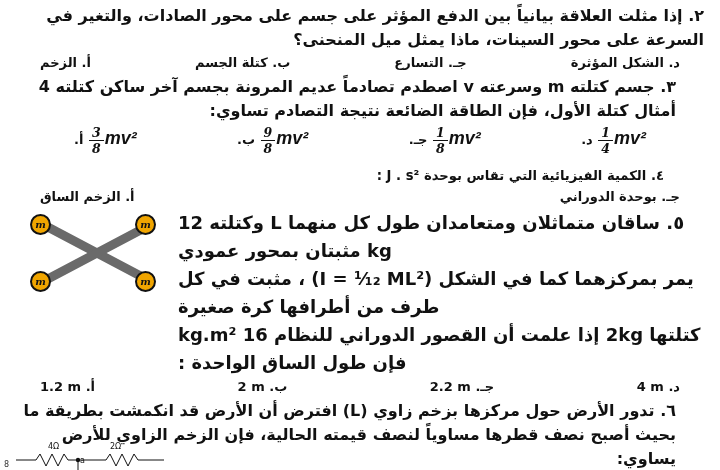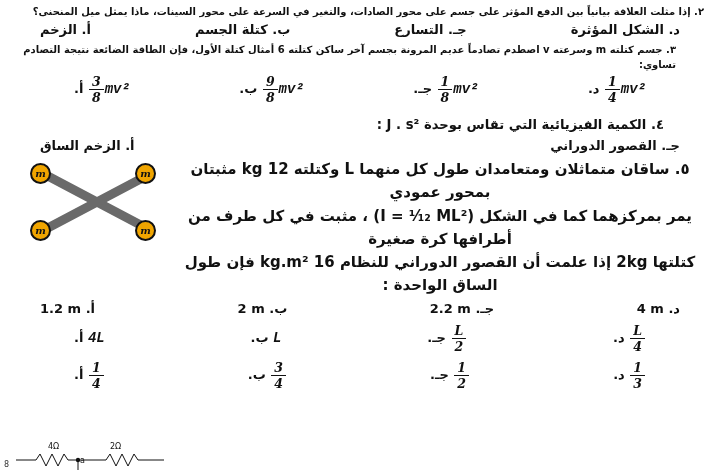--- a/index.html
+++ b/index.html
@@ -19,21 +19,21 @@
     position: relative;
     width: 720px;
     height: 470px;
     padding: 4px 14px 0 14px;
     box-sizing: border-box;
   }
   .q {
     margin-bottom: 2px;
   }
   .q-stem {
-    font-size: 10px;
+    font-size: 16px;
     font-weight: bold;
     line-height: 1.5;
     text-align: right;
     padding-right: 2px;
   }
   .q-stem.indent {
     padding-right: 30px;
   }
   .q-stem2 {
     font-size: 13.2px;
@@ -72,23 +72,23 @@
   .frac .num {
     display: block;
     padding: 0 3px 1px 3px;
     border-bottom: 1.3px solid #111;
   }
   .frac .den {
     display: block;
     padding: 1px 3px 0 3px;
   }
   .mathitalic {
-    font-family: Liberation Mono, monospace;
+    font-family: Liberation Sans, sans-serif;
     font-style: italic;
-    font-size: 14px;
+    font-size: 18px;
   }
   .inline-math {
     direction: ltr;
     display: inline-block;
     unicode-bidi: isolate;
   }
   .opt-lbl {
     font-weight: bold;
     font-size: 13px;
   }
@@ -118,24 +118,24 @@
     font-style: italic;
     font-weight: bold;
     text-align: center;
     line-height: 17px;
     font-family: "DejaVu Serif", "Liberation Serif", serif;
   }
   .q5block {
     min-height: 92px;
   }
   .q5text {
-    font-size: 15px;
+    font-size: 18px;
     font-weight: bold;
     line-height: 1.55;
-    text-align: center;
+    text-align: left;
     padding-right: 4px;
     overflow: hidden;
   }
   .bottom-fig {
     position: absolute;
     left: 14px;
     bottom: 0px;
     width: 180px;
     height: 26px;
   }
@@ -178,21 +178,21 @@
       <div class="opt">
         <span class="opt-lbl">أ.</span>
         <span>الزخم</span>
       </div>
     </div>
   </div>
 
   <div class="q">
     <div class="q-stem indent">
       <span>٣.</span>
-      <span>جسم كتلته m وسرعته v اصطدم تصادماً عديم المرونة بجسم آخر ساكن كتلته 6 أمثال كتلة الأول، فإن الطاقة الضائعة نتيجة التصادم تساوي:</span>
+      <span>جسم كتلته m وسرعته v اصطدم تصادماً عديم المرونة بجسم آخر ساكن كتلته 4 أمثال كتلة الأول، فإن الطاقة الضائعة نتيجة التصادم تساوي:</span>
     </div>
     <div class="opts narrow">
       <div class="opt">
         <span class="inline-math"><span class="frac"><span class="num">1</span><span class="den">4</span></span><span class="mathitalic">mv²</span></span>
         <span class="opt-lbl">د.</span>
       </div>
       <div class="opt">
         <span class="inline-math"><span class="frac"><span class="num">1</span><span class="den">8</span></span><span class="mathitalic">mv²</span></span>
         <span class="opt-lbl">جـ.</span>
       </div>
@@ -208,21 +208,21 @@
   </div>
 
   <div class="q">
     <div class="q-stem2">
       <span>٤.</span>
       <span>الكمية الفيزيائية التي تقاس بوحدة J . s² :</span>
     </div>
     <div class="opts">
       <div class="opt">
         <span class="opt-lbl">جـ.</span>
-        <span>القصور الدوراني</span>
+        <span>بوحدة الدوراني</span>
       </div>
       <div class="opt">
         <span class="opt-lbl">أ.</span>
         <span>الزخم الساق</span>
       </div>
     </div>
   </div>
 
   <div class="q q5block">
     <div class="diagram-wrap">
@@ -257,20 +257,24 @@
         <span class="inline-math">2 m</span>
       </div>
       <div class="opt">
         <span class="opt-lbl">أ.</span>
         <span class="inline-math">1.2 m</span>
       </div>
     </div>
   </div>
 
   <div class="q">
+    <div class="q-stem indent">
+      <span>٦.</span>
+      <span>تدور الأرض حول مركزها بزخم زاوي (L) افترض أن الأرض قد انكمشت بطريقة ما بحيث أصبح نصف قطرها مساوياً لنصف قيمته الحالية، فإن الزخم الزاوي للأرض يساوي:</span>
+    </div>
     <div class="opts narrow">
       <div class="opt">
         <span class="inline-math"><span class="frac"><span class="num">L</span><span class="den">4</span></span></span>
         <span class="opt-lbl">د.</span>
       </div>
       <div class="opt">
         <span class="inline-math"><span class="frac"><span class="num">L</span><span class="den">2</span></span></span>
         <span class="opt-lbl">جـ.</span>
       </div>
       <div class="opt">

